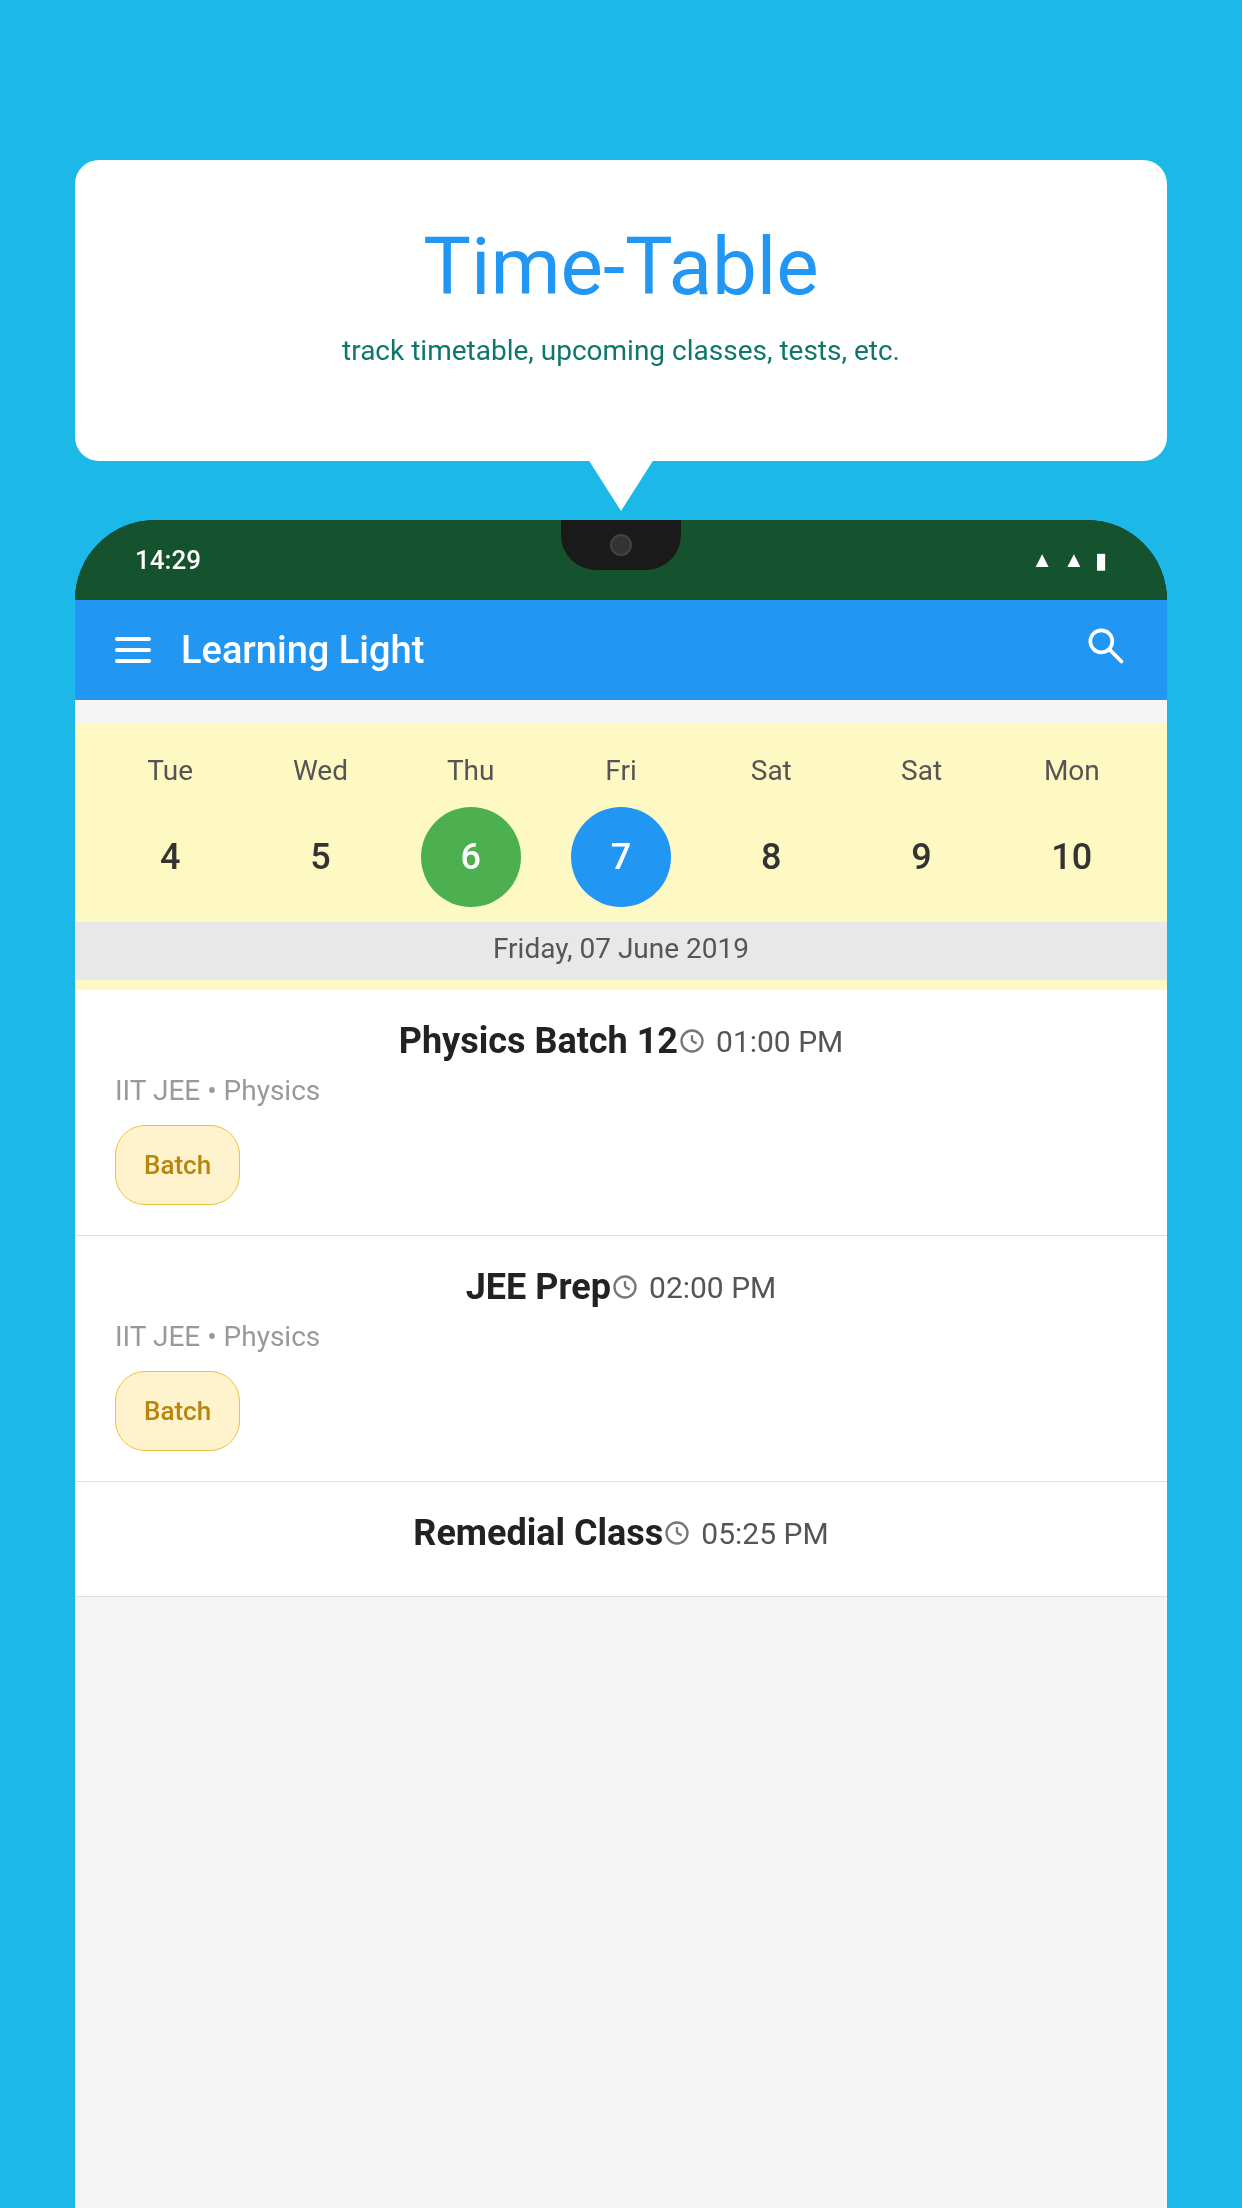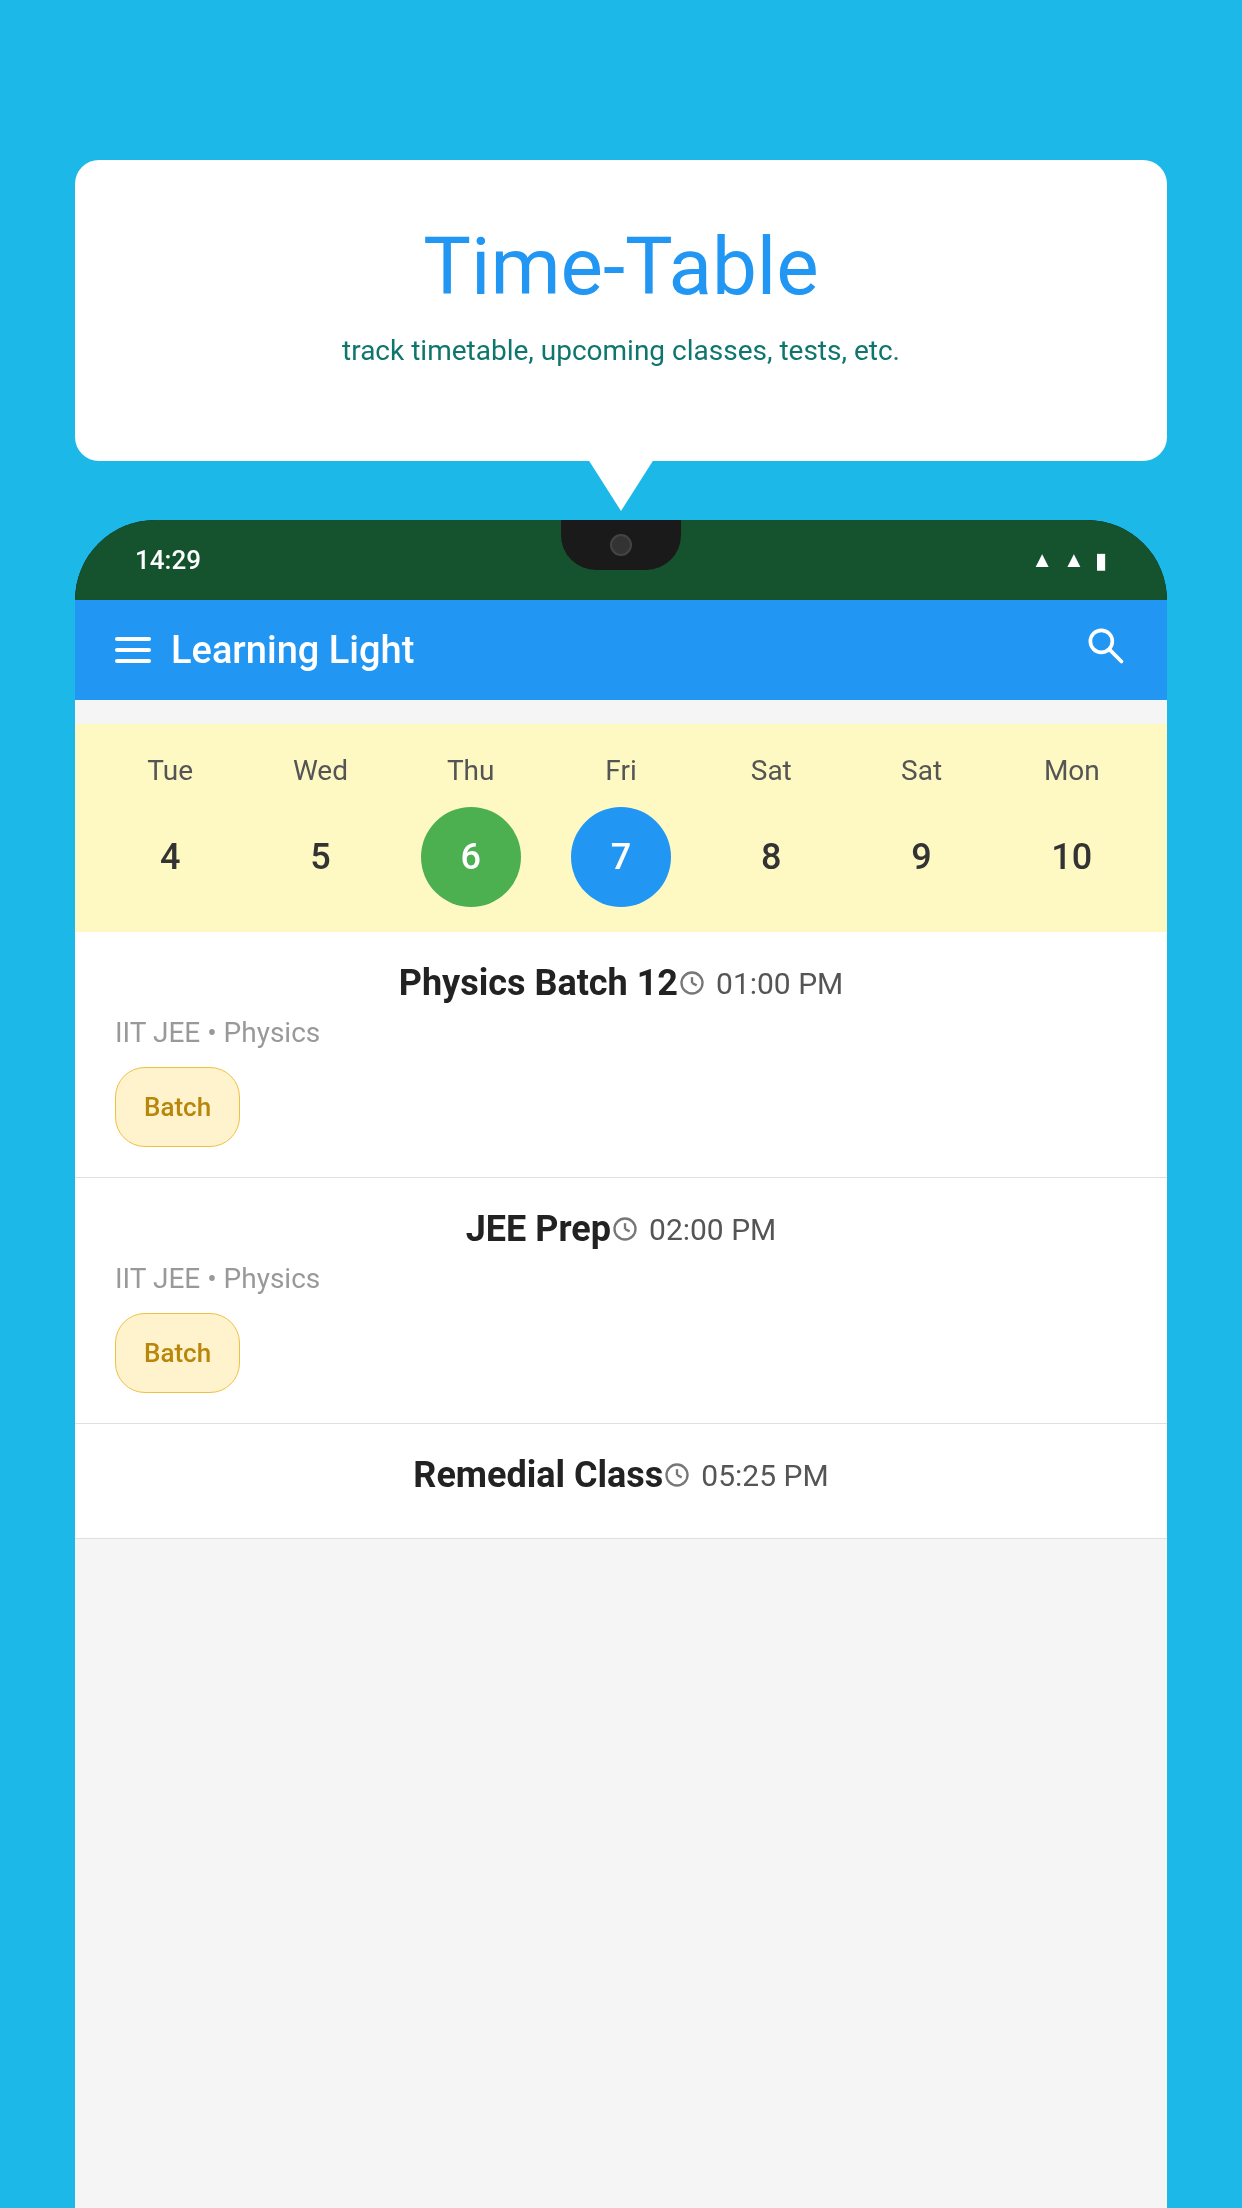--- a/index.html
+++ b/index.html
@@ -134,21 +134,21 @@
       height: 100px;
       display: flex;
       align-items: center;
       padding: 0 40px;
       justify-content: space-between;
     }
 
     .toolbar-left {
       display: flex;
       align-items: center;
-      gap: 20px;
+      gap: 30px;
     }
 
     .hamburger-icon {
       display: flex;
       flex-direction: column;
       gap: 7px;
       cursor: pointer;
     }
 
     .hamburger-icon span {
@@ -330,20 +330,21 @@
           </div>
         <div class="dates-row" id="dates-row">
             <div class="date-item">4</div>
             <div class="date-item">5</div>
             <div class="date-item today">6</div>
             <div class="date-item selected">7</div>
             <div class="date-item">8</div>
             <div class="date-item">9</div>
             <div class="date-item">10</div>
           </div>
+        <div class="selected-date-label">Friday, 07 June 2019</div>
       </div>
 
       <div class="schedule-list" id="schedule-list">
           <div class="schedule-item">
       <div class="schedule-item-header">
         <span class="class-name">Physics Batch 12</span>
         <span class="class-time">
           <svg width="28" height="28" viewBox="0 0 24 24" fill="none" stroke="#777" stroke-width="2">
             <circle cx="12" cy="12" r="9"></circle>
             <line x1="12" y1="7" x2="12" y2="12"></line>

